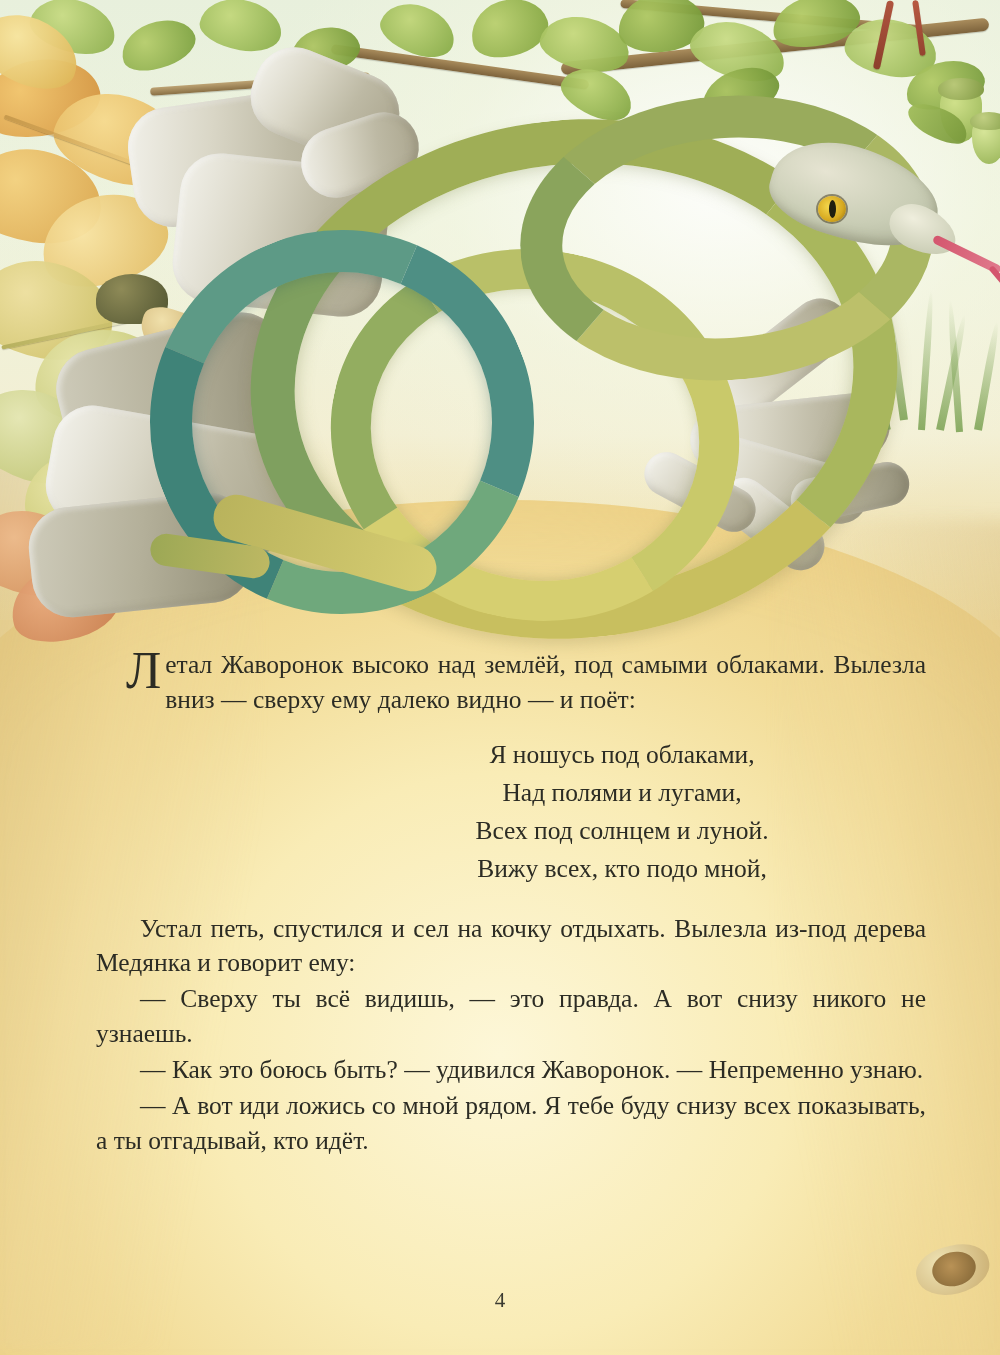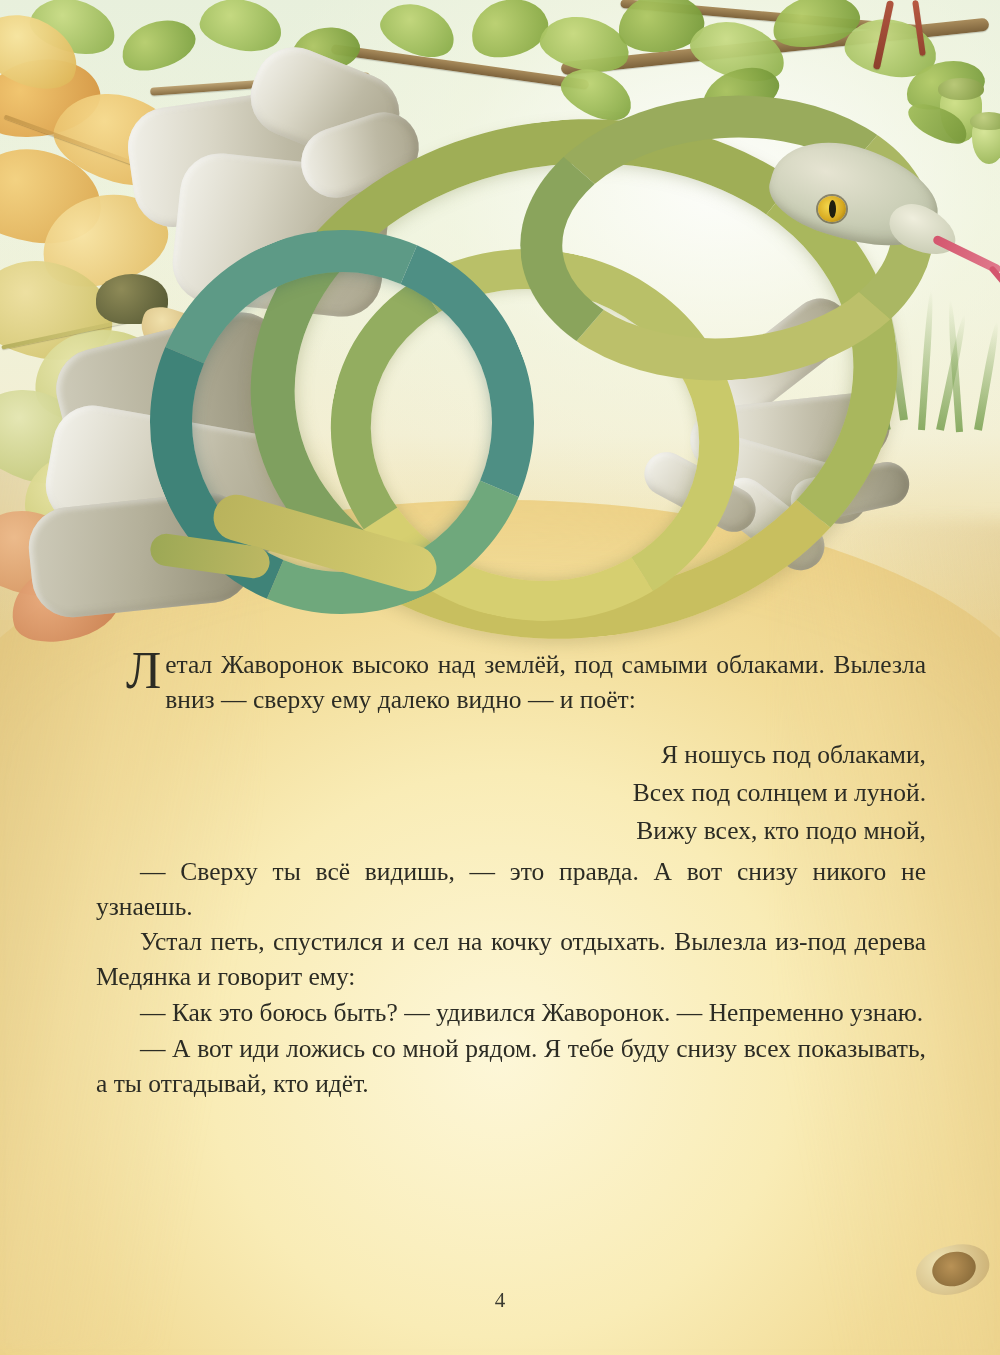--- a/index.html
+++ b/index.html
@@ -122,22 +122,22 @@
   }
   .dropcap {
     float: left;
     font-size: 52px;
     line-height: 0.82;
     padding: 2px 4px 0 30px;
     font-family: "Liberation Serif", serif;
     color: #2c2c24;
   }
   .verse {
-    margin: 20px 0 6px 0;
-    text-align: right;
+    margin: 20px 0 25px 0;
+    text-align: center;
     padding-left: 222px;
   }
   .verse div {
     margin-bottom: 3px;
     white-space: nowrap;
   }
   .page-number {
     position: absolute;
     left: 0; right: 0;
     top: 1288px;
@@ -323,25 +323,26 @@
   </div>
 
   <div class="text-block">
 
     <p class="dropcap-par">
       <span class="dropcap">Л</span><span>етал Жаворонок высоко над землёй, под самыми облаками. Вылезла вниз — сверху ему далеко видно — и поёт:</span>
     </p>
 
     <div class="verse">
       <div>Я ношусь под облаками,</div>
+      <div>Над полями и лугами,</div>
       <div>Всех под солнцем и луной.</div>
       <div>Вижу всех, кто подо мной,</div>
     </div>
 
+    <p class="p-indent">Устал петь, спустился и сел на кочку отдыхать. Вылезла из-под дерева Медянка и говорит ему:</p>
     <p class="p-indent">— Сверху ты всё видишь, — это правда. А вот снизу никого не узнаешь.</p>
-    <p class="p-indent">Устал петь, спустился и сел на кочку отдыхать. Вылезла из-под дерева Медянка и говорит ему:</p>
     <p class="p-indent">— Как это боюсь быть? — удивился Жаворонок. — Непременно узнаю.</p>
     <p class="p-indent">— А вот иди ложись со мной рядом. Я тебе буду снизу всех показывать, а ты отгадывай, кто идёт.</p>
   </div>
 
   <div class="page-number">4</div>
 
 </div>
 
 </body></html>

